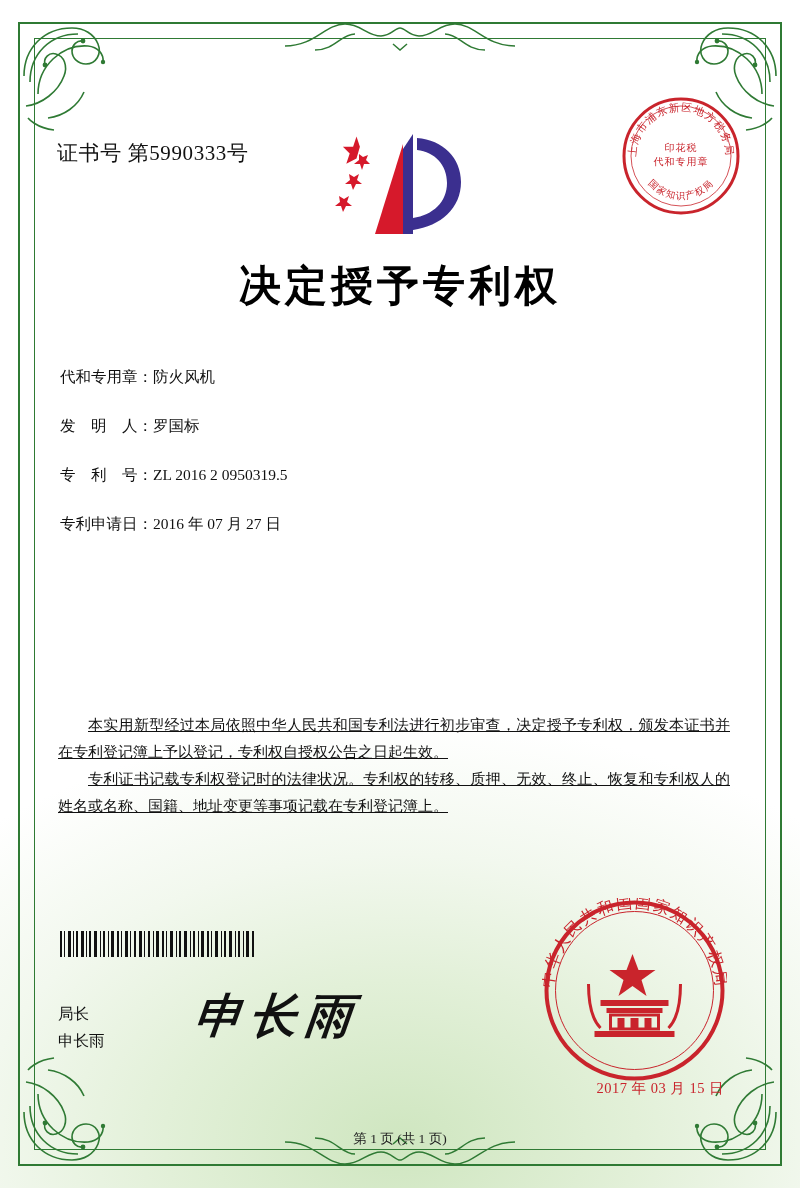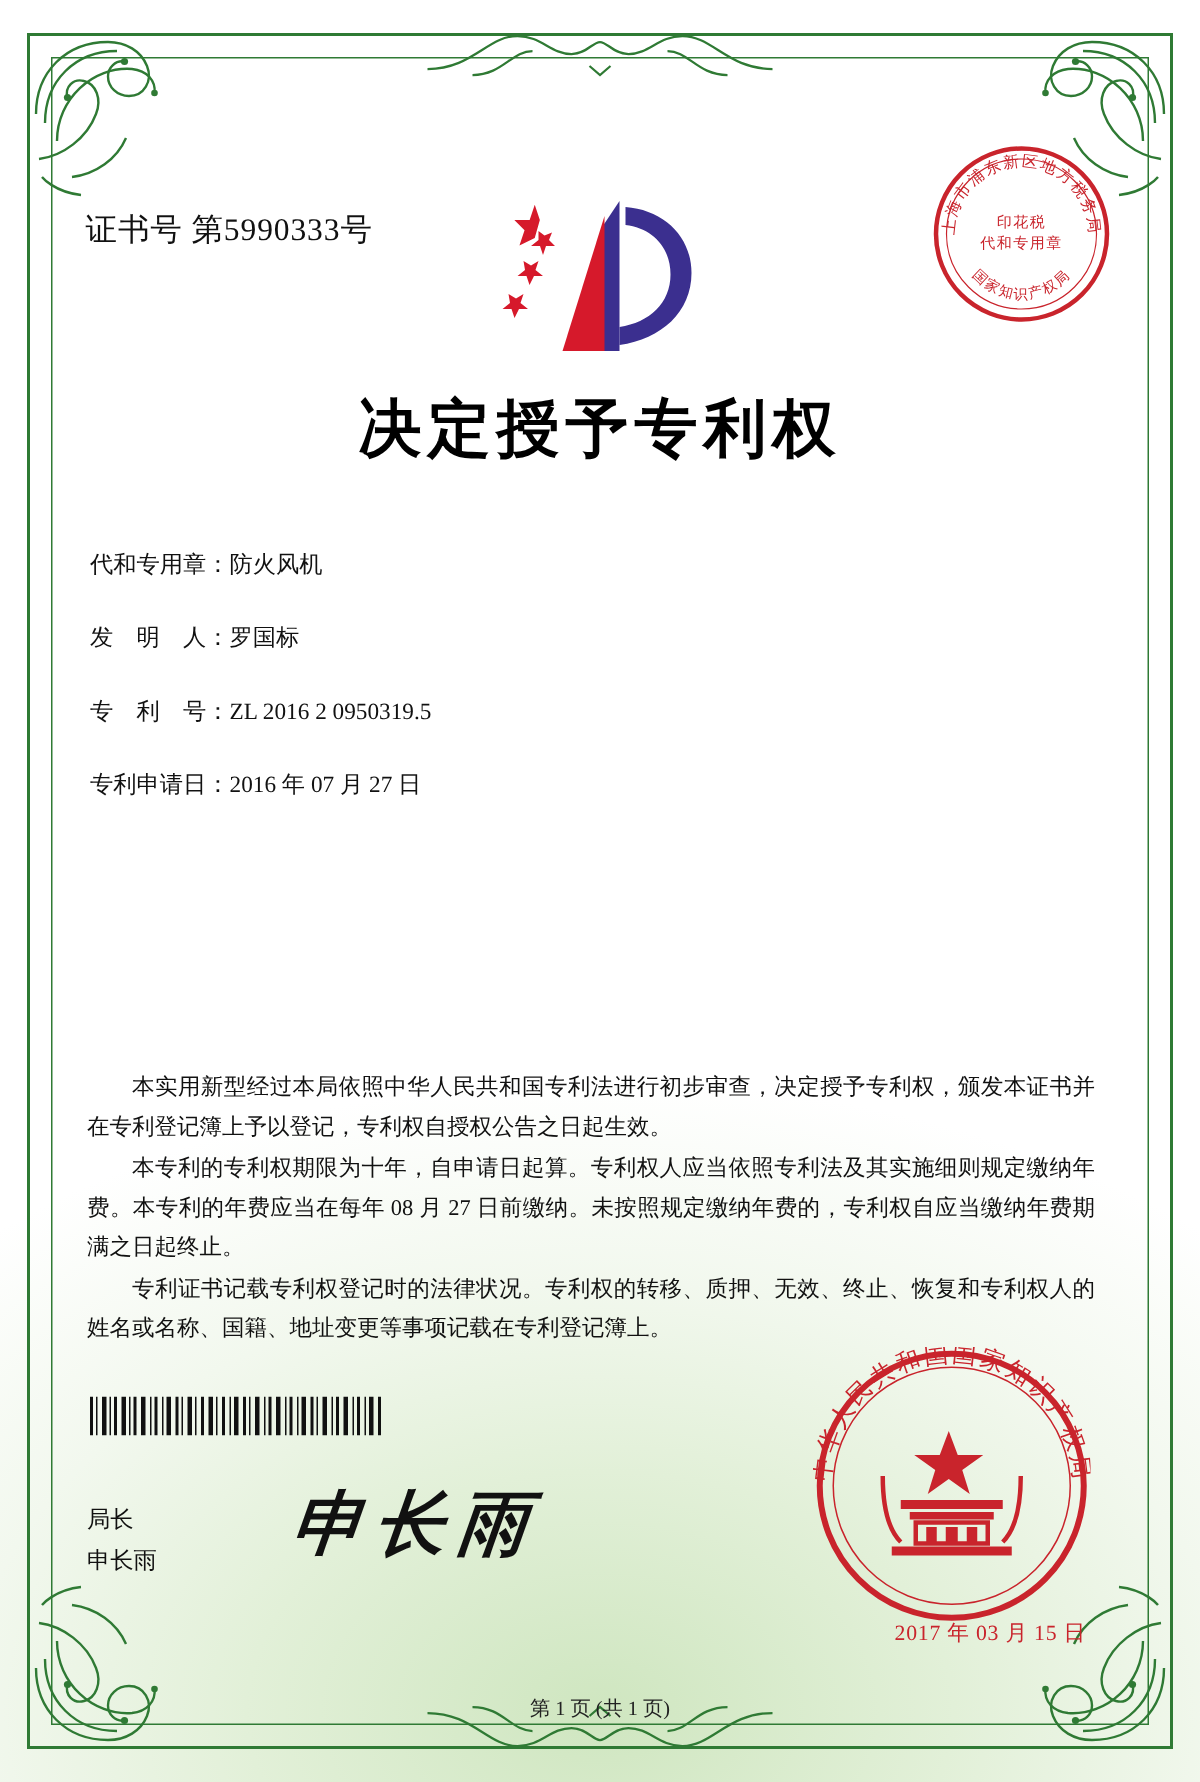--- a/index.html
+++ b/index.html
@@ -113,20 +113,21 @@
 
   
   .paras {
     position: absolute;
     left: 58px;
     top: 712px;
     width: 672px;
     font-size: 15px;
     color: #111;
     line-height: 26.5px;
+    text-decoration: underline;
   }
   .para {
     text-indent: 30px;
     margin: 0 0 1px 0;
     text-align: justify;
   }
 
   
   .barcode {
     position: absolute;
@@ -311,21 +312,20 @@
     <div class="field-row">
       <span class="field-label">专　利　号：</span><span class="field-value">ZL 2016 2 0950319.5</span>
     </div>
     <div class="field-row">
       <span class="field-label">专利申请日：</span><span class="field-value">2016 年 07 月 27 日</span>
     </div>
   </div>
 
   <div class="paras">
     <p class="para">本实用新型经过本局依照中华人民共和国专利法进行初步审查，决定授予专利权，颁发本证书并在专利登记簿上予以登记，专利权自授权公告之日起生效。</p>
-    <p class="para">本专利的专利权期限为十年，自申请日起算。专利权人应当依照专利法及其实施细则规定缴纳年费。本专利的年费应当在每年 08 月 27 日前缴纳。未按照规定缴纳年费的，专利权自应当缴纳年费期满之日起终止。</p>
     <p class="para">专利证书记载专利权登记时的法律状况。专利权的转移、质押、无效、终止、恢复和专利权人的姓名或名称、国籍、地址变更等事项记载在专利登记簿上。</p>
   </div>
 
   <svg class="barcode" viewBox="0 0 196 26" preserveAspectRatio="none">
     <g fill="#111">
       <rect x="0" y="0" width="2" height="26"></rect>
         <rect x="4" y="0" width="1" height="26"></rect>
       <rect x="8" y="0" width="3" height="26"></rect>
         <rect x="13" y="0" width="1" height="26"></rect>
       <rect x="16" y="0" width="2" height="26"></rect>

